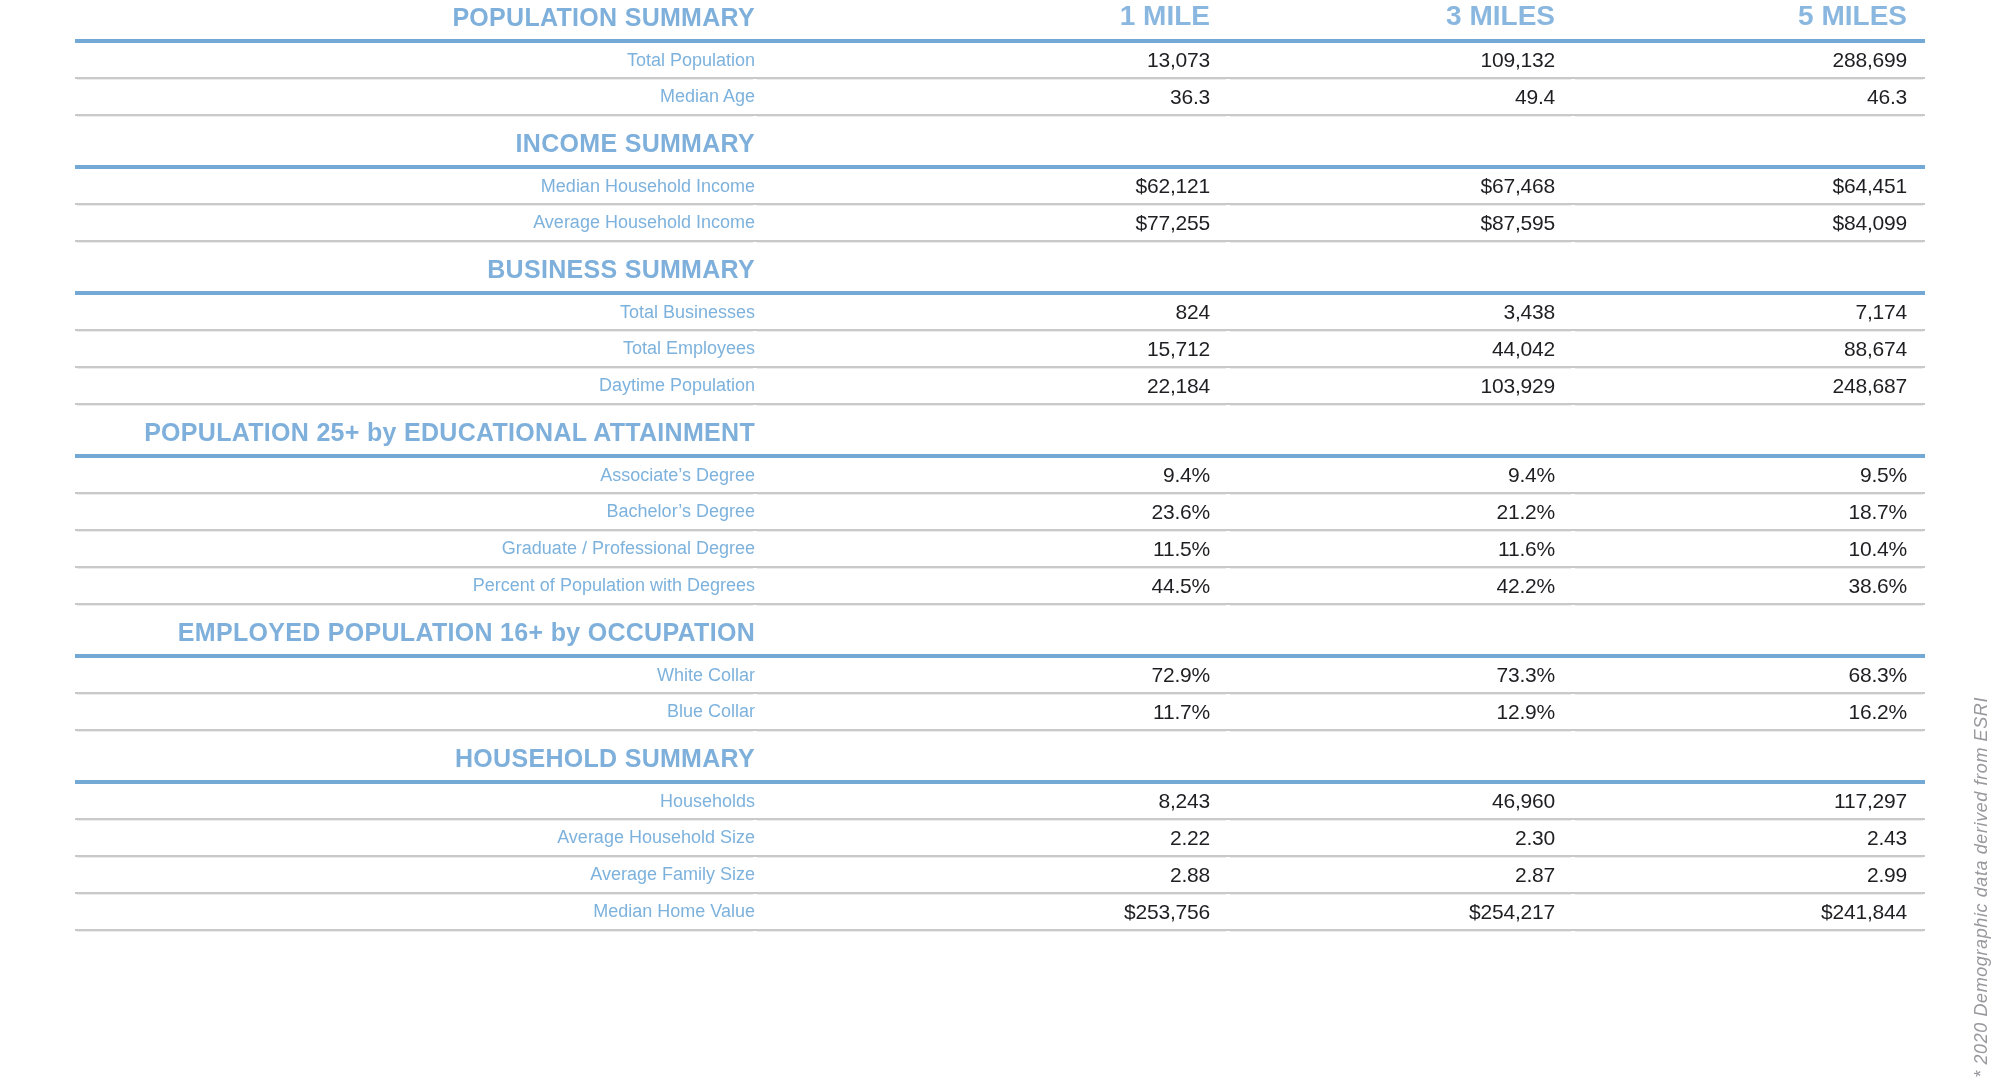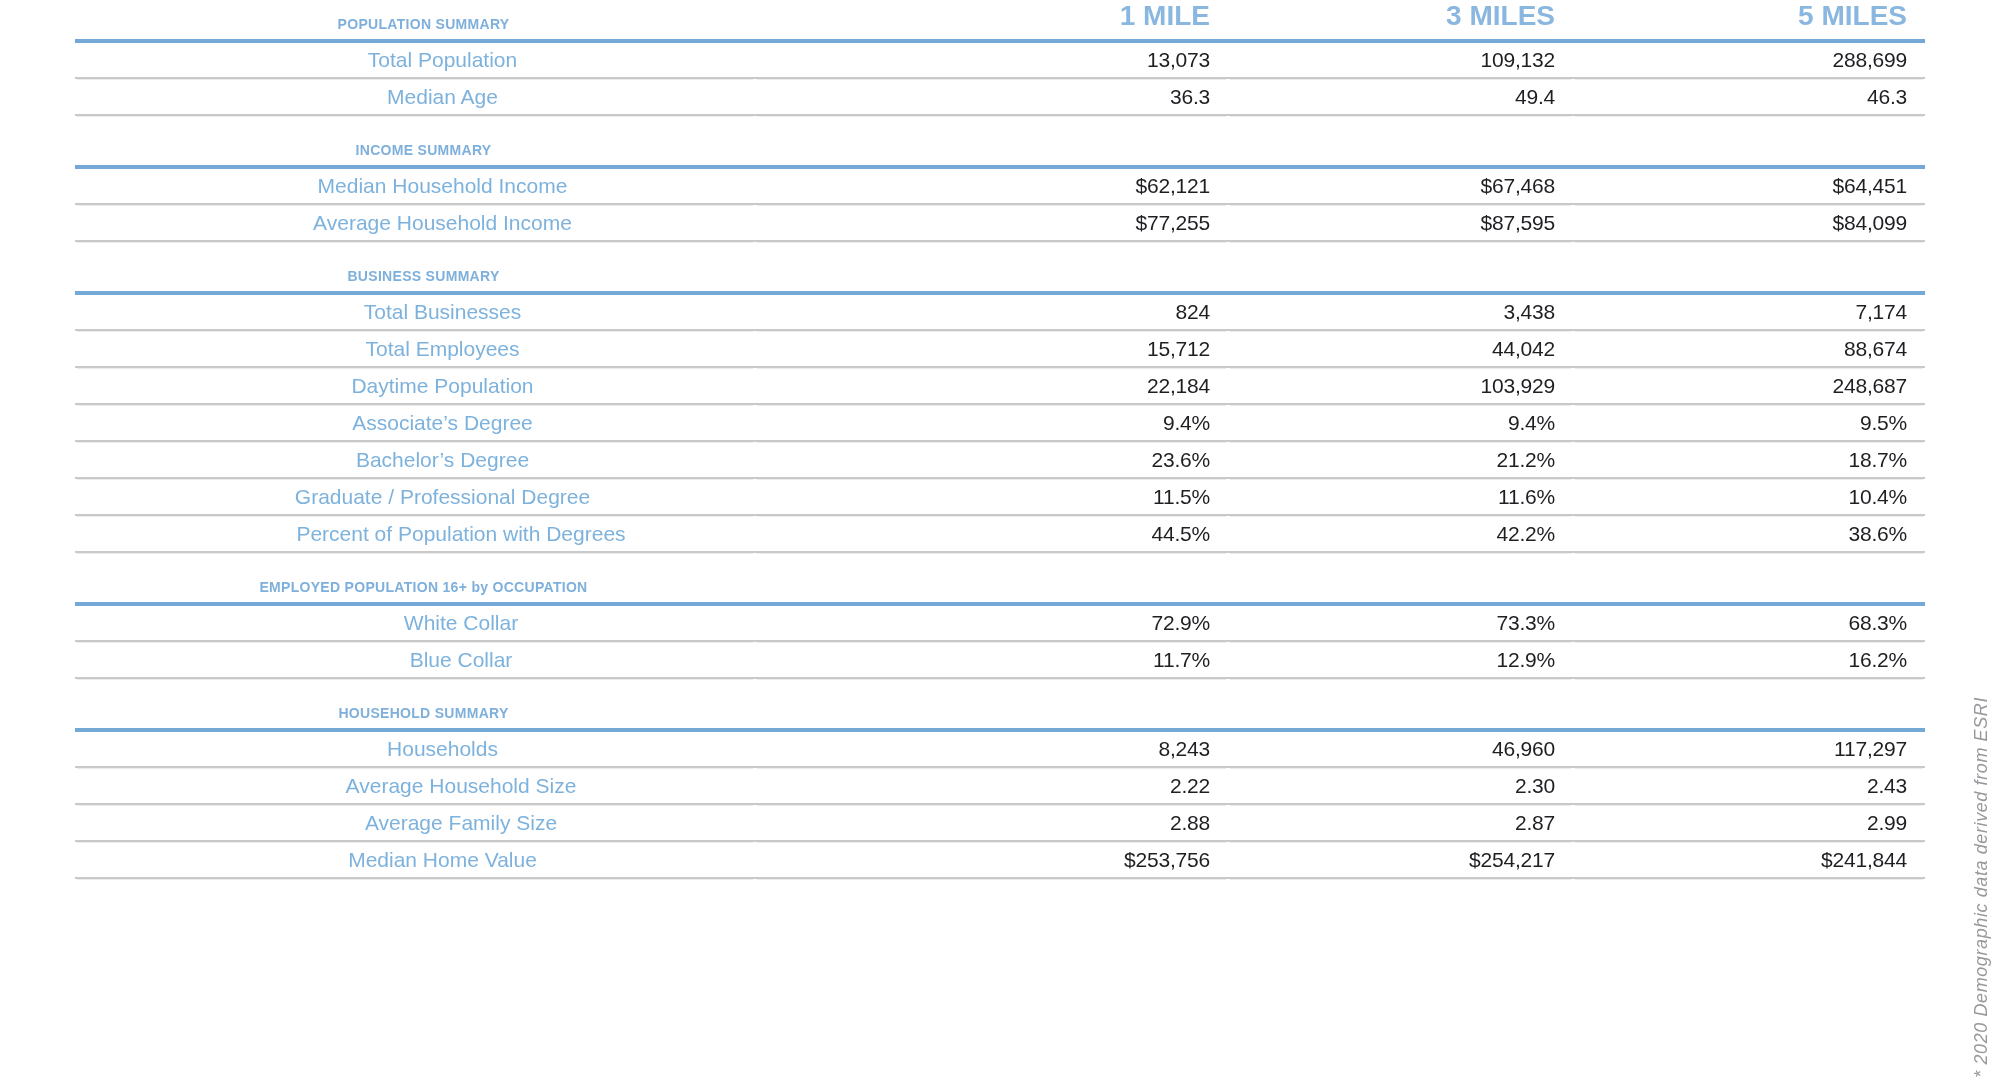--- a/index.html
+++ b/index.html
@@ -15,39 +15,39 @@
   th, td { padding:0; font-weight:normal; }
 
   
   tr.section-row { height:52px; }
   tr.section-row.first { height:38px; }
   tr.section-row th {
     border-bottom:4px solid #74a9d6;
     vertical-align:bottom; padding-bottom:7px;
   }
   th.sec-title {
-    text-align:center; padding-left:17px;
-    font-size:14px; font-weight:700; color:#7eb0db; letter-spacing:0.3px;
+    text-align:right; padding-left:17px;
+    font-size:25px; font-weight:700; color:#7eb0db; letter-spacing:0.3px;
     white-space:nowrap;
   }
   th.col-head {
     text-align:right; padding-right:18px;
     font-size:28px; font-weight:700; color:#8ab7df;
   }
 
   
   tr.data-row { height:37px; }
   tr.data-row td {
     border-bottom:2px solid #c9c9c9;
     box-shadow:0 4px 0 -2px #ebebeb;
     vertical-align:middle;
   }
   td.lbl {
-    text-align:center; padding-left:55px;
-    font-size:21px; color:#7db2dd; white-space:nowrap;
+    text-align:right; padding-left:55px;
+    font-size:18px; color:#7db2dd; white-space:nowrap;
   }
   td.lbl.ind2 { padding-left:92px; }
   td.num {
     text-align:right; padding-right:18px;
     font-size:21px; color:#1f1f23; letter-spacing:-0.2px;
   }
 
   
   .footnote {
     position:absolute; right:8px; bottom:2px;
@@ -124,20 +124,26 @@
     <td class="num">44,042</td>
     <td class="num">88,674</td>
   </tr>
   <tr class="data-row">
     <td class="lbl">Daytime Population</td>
     <td class="num">22,184</td>
     <td class="num">103,929</td>
     <td class="num">248,687</td>
   </tr>
 
+  <tr class="section-row">
+    <th class="sec-title">POPULATION 25+ by EDUCATIONAL ATTAINMENT</th>
+    <th class="col-head"></th>
+    <th class="col-head"></th>
+    <th class="col-head"></th>
+  </tr>
   <tr class="data-row">
     <td class="lbl">Associate’s Degree</td>
     <td class="num">9.4%</td>
     <td class="num">9.4%</td>
     <td class="num">9.5%</td>
   </tr>
   <tr class="data-row">
     <td class="lbl">Bachelor’s Degree</td>
     <td class="num">23.6%</td>
     <td class="num">21.2%</td>

